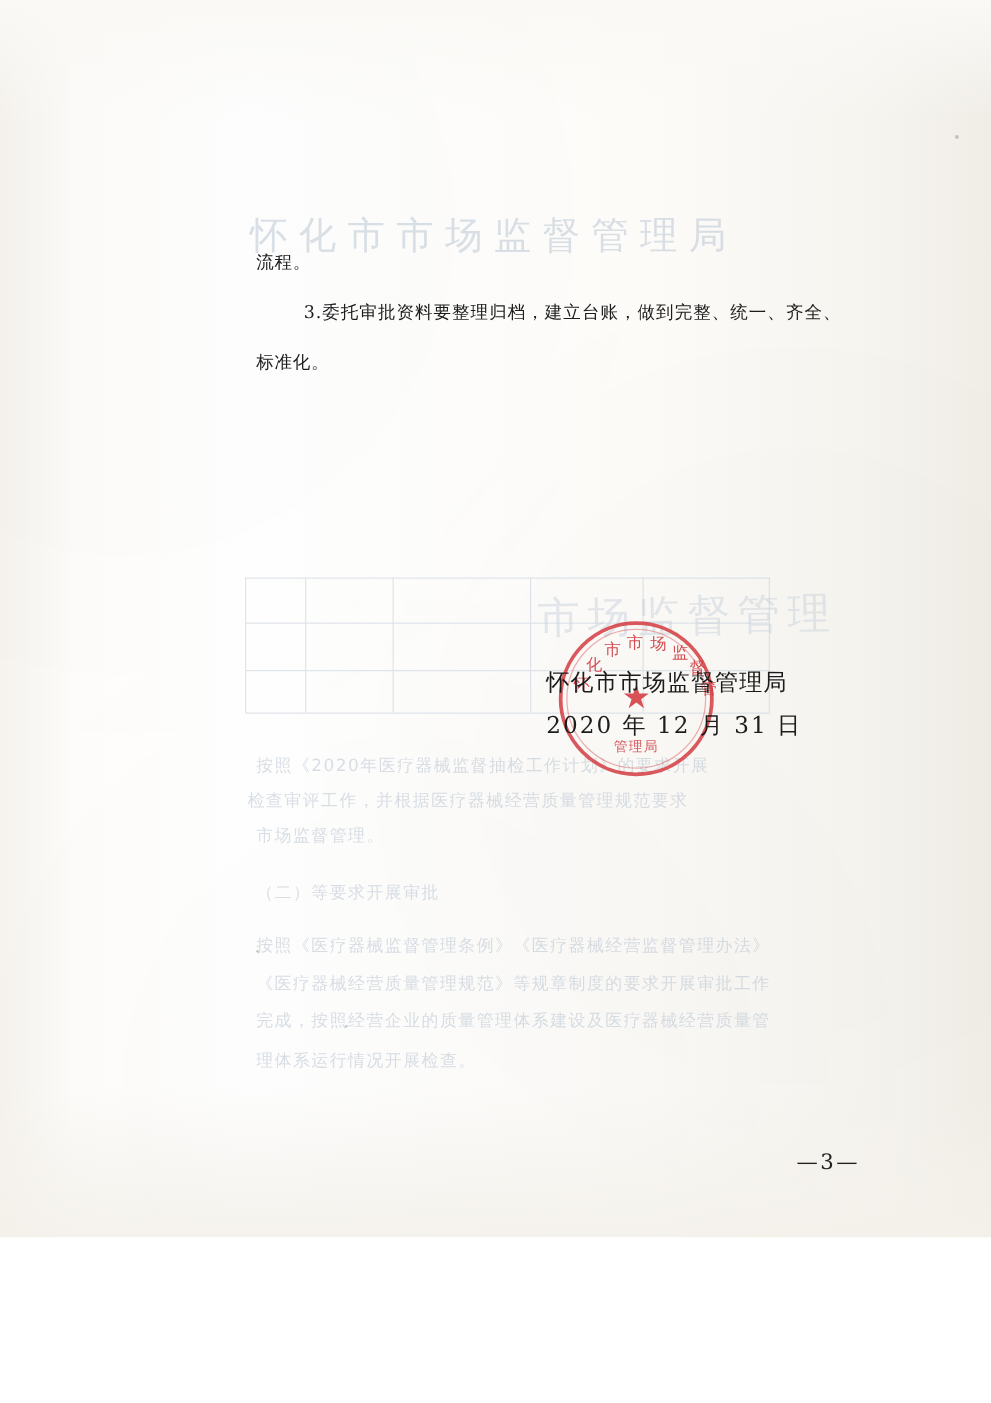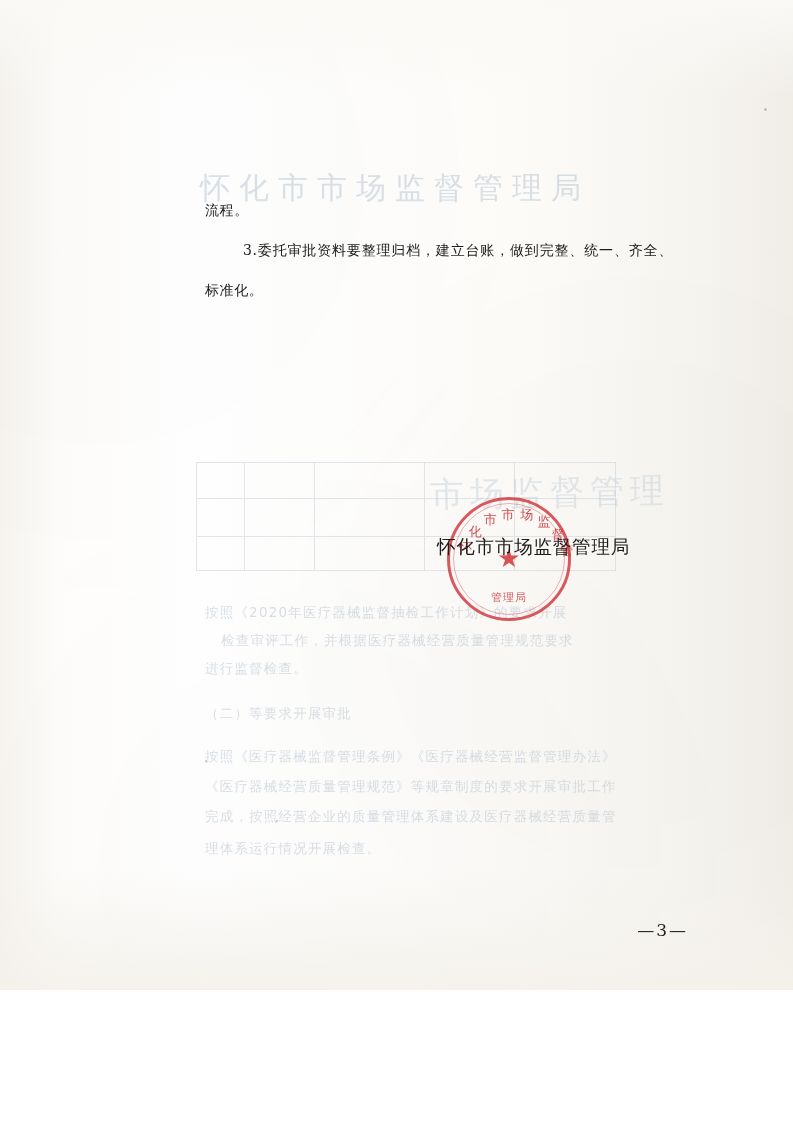--- a/index.html
+++ b/index.html
@@ -250,22 +250,22 @@
     <div class="vline" style="left:48px;top:0;width:1px;height:108px;"></div>
     <div class="vline" style="left:118px;top:0;width:1px;height:108px;"></div>
     <div class="vline" style="left:228px;top:0;width:1px;height:108px;"></div>
     <div class="vline" style="left:318px;top:0;width:1px;height:108px;"></div>
     <div class="vline" style="left:419px;top:0;width:1px;height:108px;"></div>
   </div>
 
   <div class="bleed-big">市场监督管理</div>
 
   <div class="bleed-line" style="left:205px; top:604px;">按照《2020年医疗器械监督抽检工作计划》的要求开展</div>
-  <div class="bleed-line" style="left:221px; top:632px;">检查审评工作，并根据医疗器械经营质量管理规范要求</div>
-  <div class="bleed-line" style="left:205px; top:660px;">进行监督检查。</div>
+  <div class="bleed-line" style="left:198px; top:632px;">检查审评工作，并根据医疗器械经营质量管理规范要求</div>
+  <div class="bleed-line" style="left:205px; top:660px;">市场监督管理。</div>
   <div class="bleed-line" style="left:205px; top:705px;">（二）等要求开展审批</div>
   <div class="bleed-line" style="left:205px; top:748px;">按照《医疗器械监督管理条例》《医疗器械经营监督管理办法》</div>
   <div class="bleed-line" style="left:205px; top:778px;">《医疗器械经营质量管理规范》等规章制度的要求开展审批工作</div>
   <div class="bleed-line" style="left:205px; top:808px;">完成，按照经营企业的质量管理体系建设及医疗器械经营质量管</div>
   <div class="bleed-line" style="left:205px; top:840px;">理体系运行情况开展检查。</div>
   <div class="bleed-line" style="left:205px; top:870px;"></div>
 
   <div class="doc-body">
     <p class="para">流程。</p>
     <p class="para indent">3.委托审批资料要整理归档，建立台账，做到完整、统一、齐全、标准化。</p>
@@ -283,20 +283,21 @@
       <span style="transform: rotate(12deg) translate(0,-54px) rotate(-12deg);">场</span>
       <span style="transform: rotate(32deg) translate(0,-54px) rotate(-32deg);">监</span>
       <span style="transform: rotate(52deg) translate(0,-54px) rotate(-52deg);">督</span>
       <span style="transform: rotate(72deg) translate(0,-54px) rotate(-72deg);">管</span>
     </div>
     <div class="seal-bottom">管理局</div>
   </div>
 
   <div class="sign-block">
     <div>怀化市市场监督管理局</div>
+    <div class="sign-date">2020 年 12 月 31 日</div>
   </div>
 
   <div class="page-no">—3—</div>
 
   <div class="speck" style="left:764px; top:108px; width:3px; height:3px;"></div>
   <div class="speck" style="left:276px; top:820px; width:2px; height:2px;"></div>
   <div class="speck" style="left:205px; top:760px; width:2px; height:2px;"></div>
 
 </div>
 

